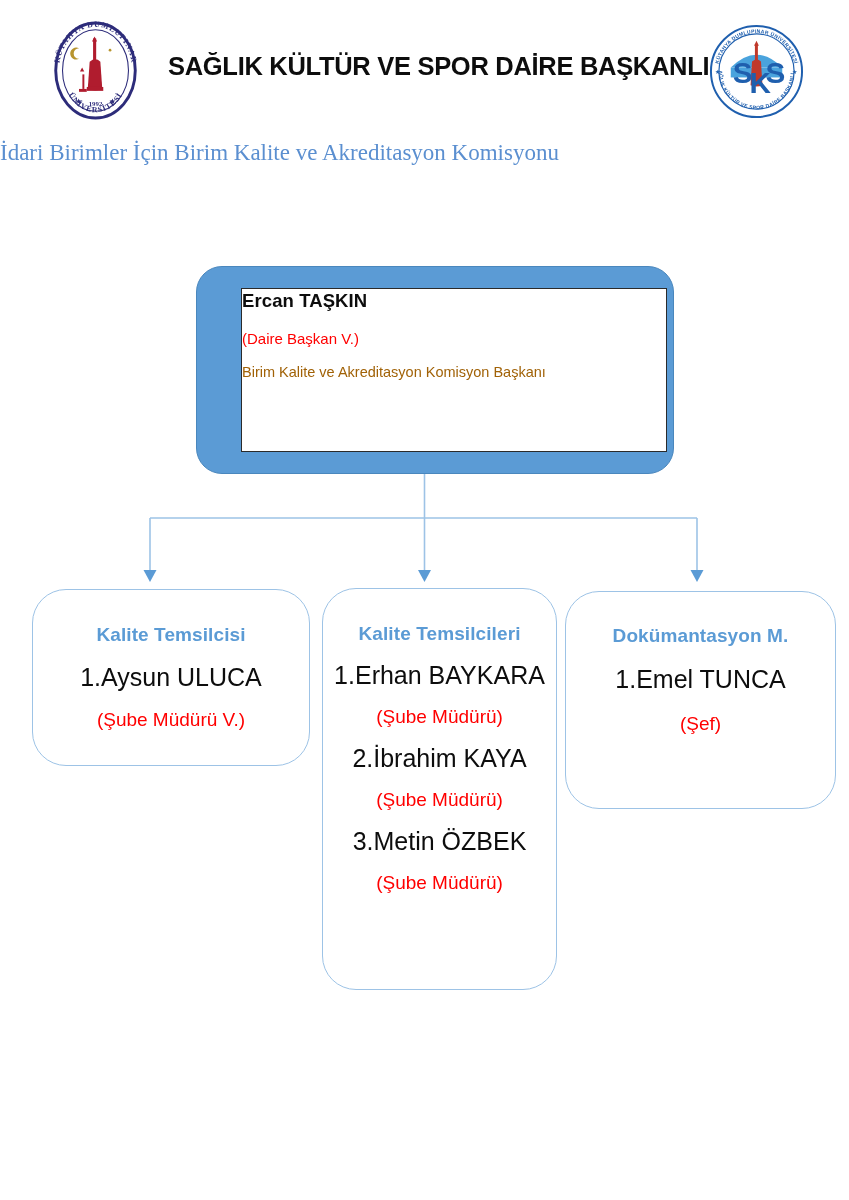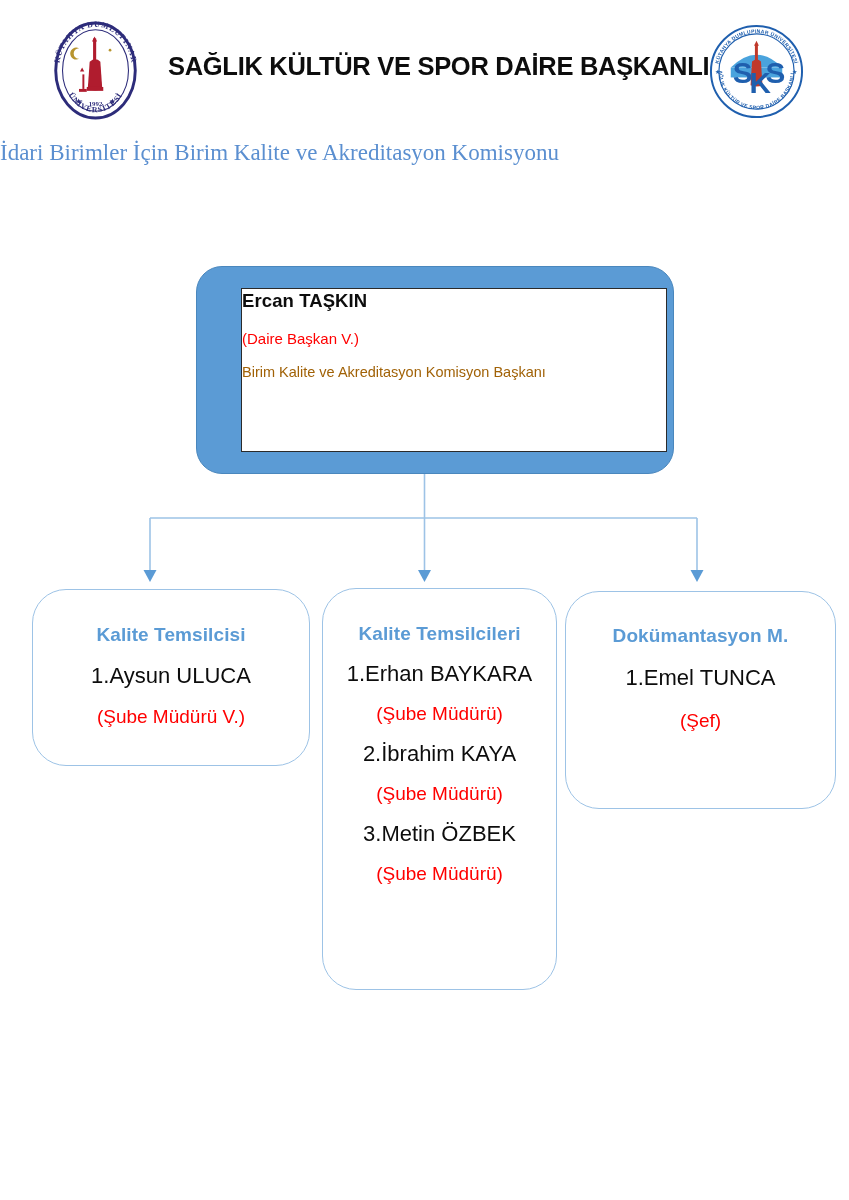--- a/index.html
+++ b/index.html
@@ -153,21 +153,21 @@
     font-weight: 700;
     color: #5b9bd5;
     letter-spacing: 0.1px;
     white-space: nowrap;
   }
   #box-1 .box-heading { margin-top: 34px; }
   #box-2 .box-heading { margin-top: 34px; }
   #box-3 .box-heading { margin-top: 33px; }
 
   .member-name {
-    font-size: 22px;
+    font-size: 25px;
     font-weight: 400;
     color: #0d0d0d;
     white-space: nowrap;
   }
   .member-role {
     font-size: 19px;
     font-weight: 400;
     color: #ff0000;
     white-space: nowrap;
   }

